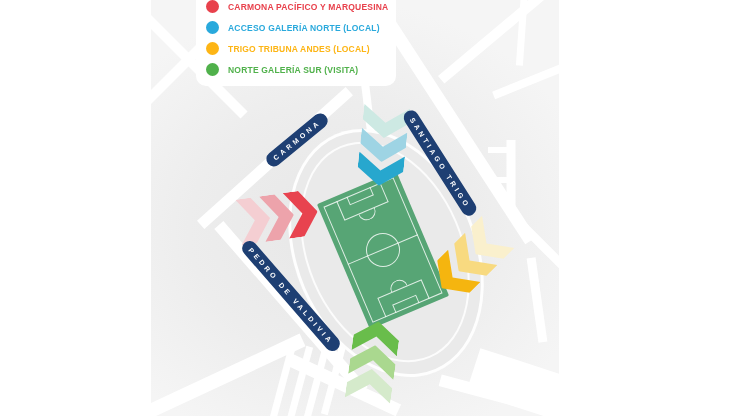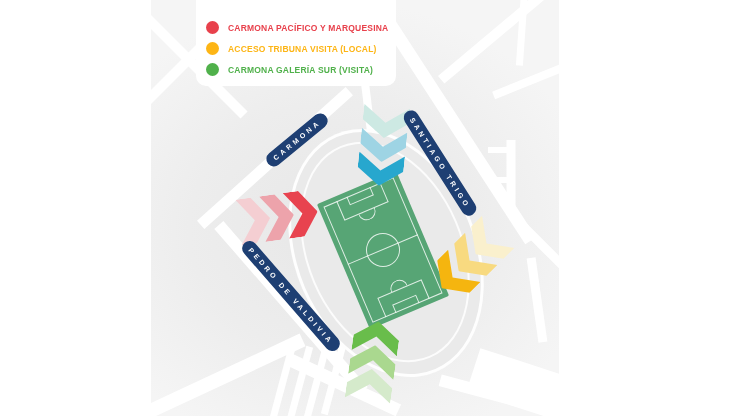--- a/index.html
+++ b/index.html
@@ -117,22 +117,26 @@
     <div class="pill" style="left: 289px; top: 163px; transform: translate(-50%, -50%) rotate(57.5deg); background: rgb(30, 63, 115);">SANTIAGO TRIGO</div>
     <div class="pill" style="left: 140px; top: 296px; transform: translate(-50%, -50%) rotate(49deg); background: rgb(30, 63, 115);">PEDRO DE VALDIVIA</div>
   </div>
 
   <div class="legend">
     <div class="legend-row">
       <div class="dot" style="background: rgb(232, 65, 76);"></div>
       <div class="legend-label" style="color: rgb(232, 65, 76);">CARMONA PACÍFICO Y MARQUESINA</div>
     </div>
     <div class="legend-row">
+      <div class="dot" style="background: rgb(41, 169, 220);"></div>
+      <div class="legend-label" style="color: rgb(41, 169, 220);">ACCESO GALERÍA NORTE (LOCAL)</div>
+    </div>
+    <div class="legend-row">
       <div class="dot" style="background: rgb(253, 181, 21);"></div>
-      <div class="legend-label" style="color: rgb(253, 181, 21);">ACCESO TRIBUNA VISITA (LOCAL)</div>
+      <div class="legend-label" style="color: rgb(253, 181, 21);">TRIGO TRIBUNA ANDES (LOCAL)</div>
     </div>
     <div class="legend-row">
       <div class="dot" style="background: rgb(80, 177, 75);"></div>
-      <div class="legend-label" style="color: rgb(80, 177, 75);">CARMONA GALERÍA SUR (VISITA)</div>
+      <div class="legend-label" style="color: rgb(80, 177, 75);">NORTE GALERÍA SUR (VISITA)</div>
     </div>
   </div>
 
 </div>
 
 </body></html>

